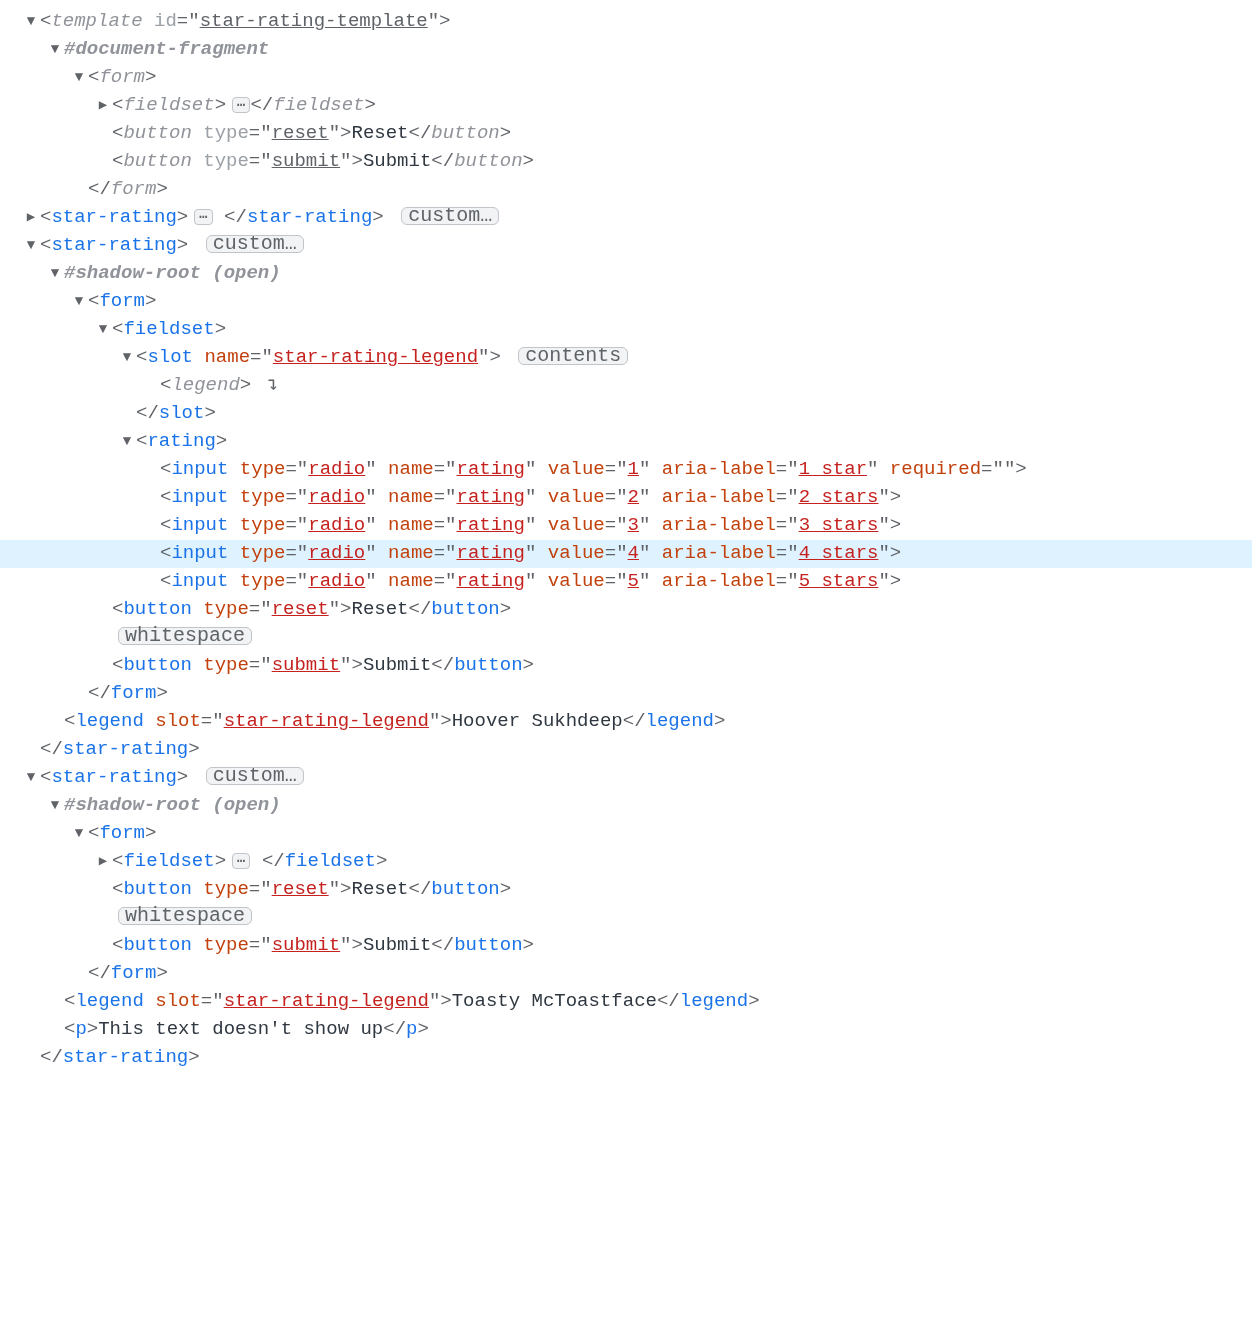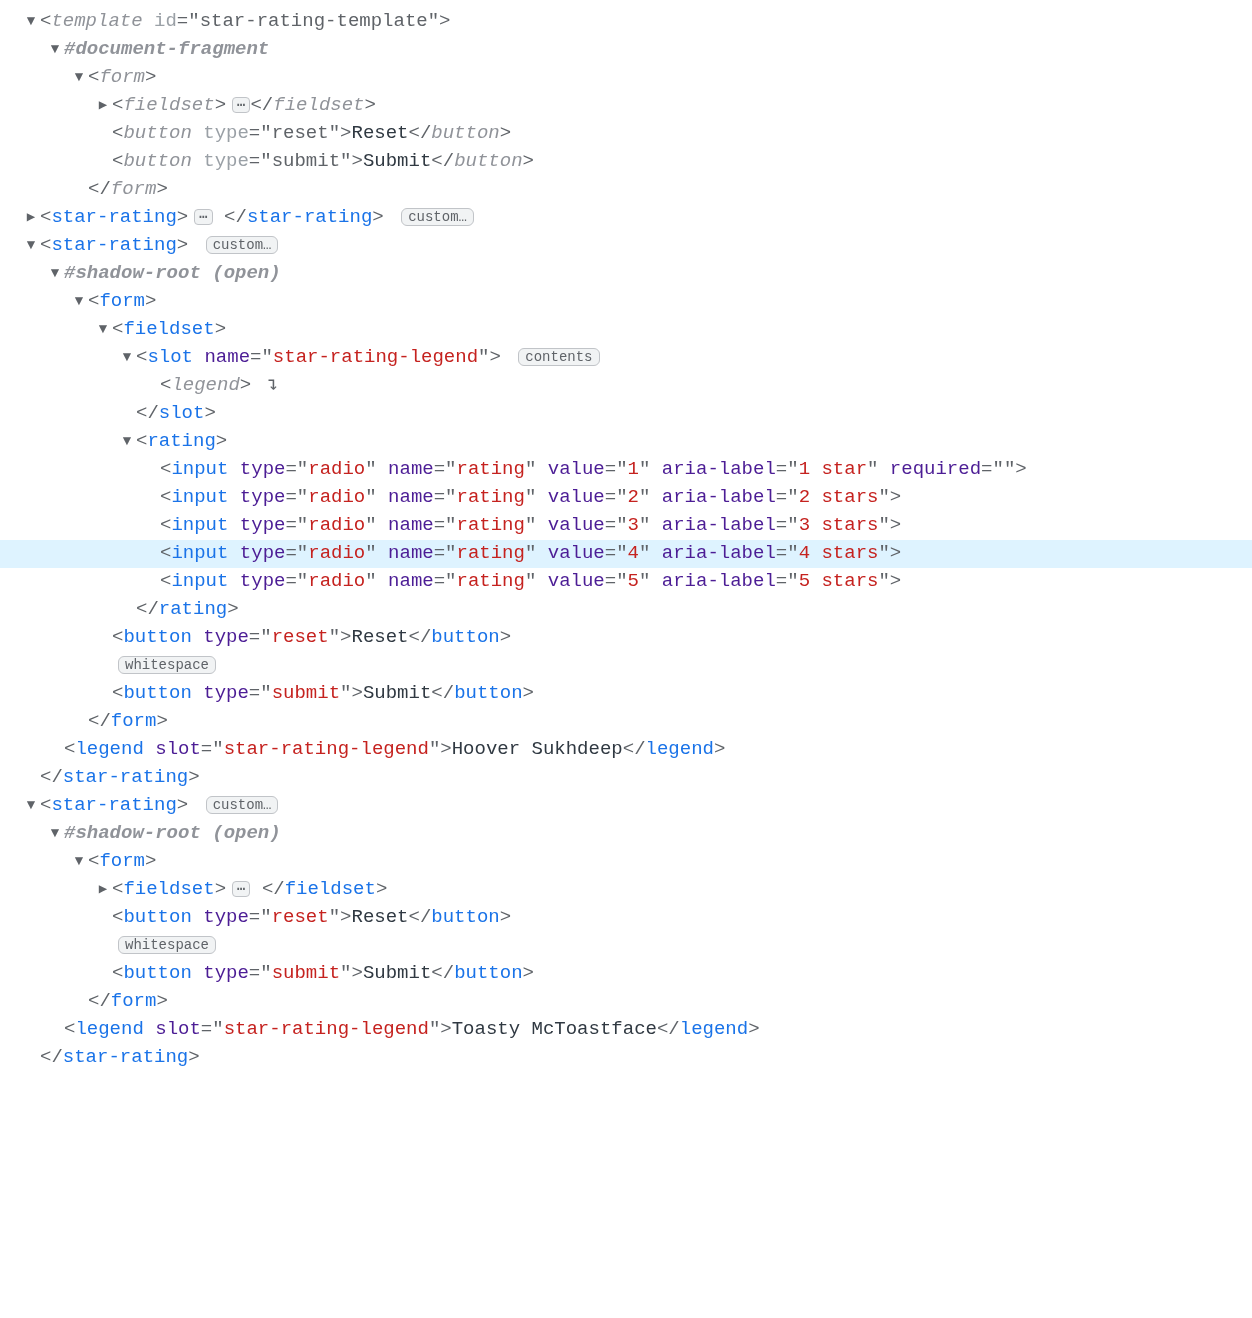--- a/index.html
+++ b/index.html
@@ -31,36 +31,36 @@
     color: #5f6368;
     font-size: 14px;
     position: relative;
     top: -1px;
     margin-right: 2px;
   }
   .toggle.blank { visibility: hidden; }
   .punct { color: #5f6368; }
   .tag-muted { color: #909399; font-style: italic; }
   .tag-el { color: #1a73e8; }
-  .attr-name { color: #4c1d95; }
+  .attr-name { color: #c2410c; }
   .attr-name.muted { color: #9aa0a6; }
-  .attr-val { color: #c5221f; }
+  .attr-val { color: #c5221f; text-decoration: underline; }
   .attr-val.muted { color: #5f6368; }
   .text-node { color: #303942; }
   .shadow-label { color: #909399; font-style: italic; font-weight: bold; }
   .badge {
     display: inline-flex;
     align-items: center;
     height: 18px;
     padding: 0 6px;
     border: 1px solid #c1c4c8;
     border-radius: 6px;
     background: #f1f3f4;
     color: #5f6368;
-    font-size: 14px;
+    font-size: 20px;
     line-height: 1;
     margin-left: 6px;
     position: relative;
     top: -1px;
   }
   .badge.small {
     font-size: 14px;
     padding: 0 4px;
     height: 16px;
     border-radius: 4px;
@@ -174,25 +174,20 @@
       <span class="indent" style="width:144px"></span>
       <span class="toggle blank">▼</span>
       <span class="content"><span class="punct">&lt;</span><span class="tag-el">input</span><span class="punct"> </span><span class="attr-name">type</span><span class="punct">=</span><span class="punct">"</span><span class="attr-val">radio</span><span class="punct">"</span><span class="punct"> </span><span class="attr-name">name</span><span class="punct">=</span><span class="punct">"</span><span class="attr-val">rating</span><span class="punct">"</span><span class="punct"> </span><span class="attr-name">value</span><span class="punct">=</span><span class="punct">"</span><span class="attr-val">4</span><span class="punct">"</span><span class="punct"> </span><span class="attr-name">aria-label</span><span class="punct">=</span><span class="punct">"</span><span class="attr-val">4 stars</span><span class="punct">"</span><span class="punct">&gt;</span></span>
     </div>
     <div class="line">
       <span class="indent" style="width:144px"></span>
       <span class="toggle blank">▼</span>
       <span class="content"><span class="punct">&lt;</span><span class="tag-el">input</span><span class="punct"> </span><span class="attr-name">type</span><span class="punct">=</span><span class="punct">"</span><span class="attr-val">radio</span><span class="punct">"</span><span class="punct"> </span><span class="attr-name">name</span><span class="punct">=</span><span class="punct">"</span><span class="attr-val">rating</span><span class="punct">"</span><span class="punct"> </span><span class="attr-name">value</span><span class="punct">=</span><span class="punct">"</span><span class="attr-val">5</span><span class="punct">"</span><span class="punct"> </span><span class="attr-name">aria-label</span><span class="punct">=</span><span class="punct">"</span><span class="attr-val">5 stars</span><span class="punct">"</span><span class="punct">&gt;</span></span>
     </div>
     <div class="line">
-      <span class="indent" style="width:120px"></span>
-      <span class="toggle blank">▼</span>
-      <span class="content"><span class="punct">&lt;/</span><span class="tag-el">rating</span><span class="punct">&gt;</span></span>
-    </div>
-    <div class="line">
       <span class="indent" style="width:96px"></span>
       <span class="toggle blank">▼</span>
       <span class="content"><span class="punct">&lt;</span><span class="tag-el">button</span><span class="punct"> </span><span class="attr-name">type</span><span class="punct">=</span><span class="punct">"</span><span class="attr-val">reset</span><span class="punct">"</span><span class="punct">&gt;</span><span class="text-node">Reset</span><span class="punct">&lt;/</span><span class="tag-el">button</span><span class="punct">&gt;</span></span>
     </div>
     <div class="line">
       <span class="indent" style="width:96px"></span>
       <span class="toggle blank">▼</span>
       <span class="content"><span class="badge">whitespace</span></span>
     </div>
     <div class="line">
@@ -252,19 +247,24 @@
     </div>
     <div class="line">
       <span class="indent" style="width:72px"></span>
       <span class="toggle blank">▼</span>
       <span class="content"><span class="punct">&lt;/</span><span class="tag-el">form</span><span class="punct">&gt;</span></span>
     </div>
     <div class="line">
       <span class="indent" style="width:48px"></span>
       <span class="toggle blank">▼</span>
       <span class="content"><span class="punct">&lt;</span><span class="tag-el">legend</span><span class="punct"> </span><span class="attr-name">slot</span><span class="punct">=</span><span class="punct">"</span><span class="attr-val">star-rating-legend</span><span class="punct">"</span><span class="punct">&gt;</span><span class="text-node">Toasty McToastface</span><span class="punct">&lt;/</span><span class="tag-el">legend</span><span class="punct">&gt;</span></span>
+    </div>
+    <div class="line">
+      <span class="indent" style="width:48px"></span>
+      <span class="toggle blank">▼</span>
+      <span class="content"><span class="punct">&lt;</span><span class="tag-el">p</span><span class="punct">&gt;</span><span class="text-node">This text doesn't show up</span><span class="punct">&lt;/</span><span class="tag-el">p</span><span class="punct">&gt;</span></span>
     </div>
     <div class="line">
       <span class="indent" style="width:24px"></span>
       <span class="toggle blank">▼</span>
       <span class="content"><span class="punct">&lt;/</span><span class="tag-el">star-rating</span><span class="punct">&gt;</span></span>
     </div>
   </div>
 
 </body></html>

